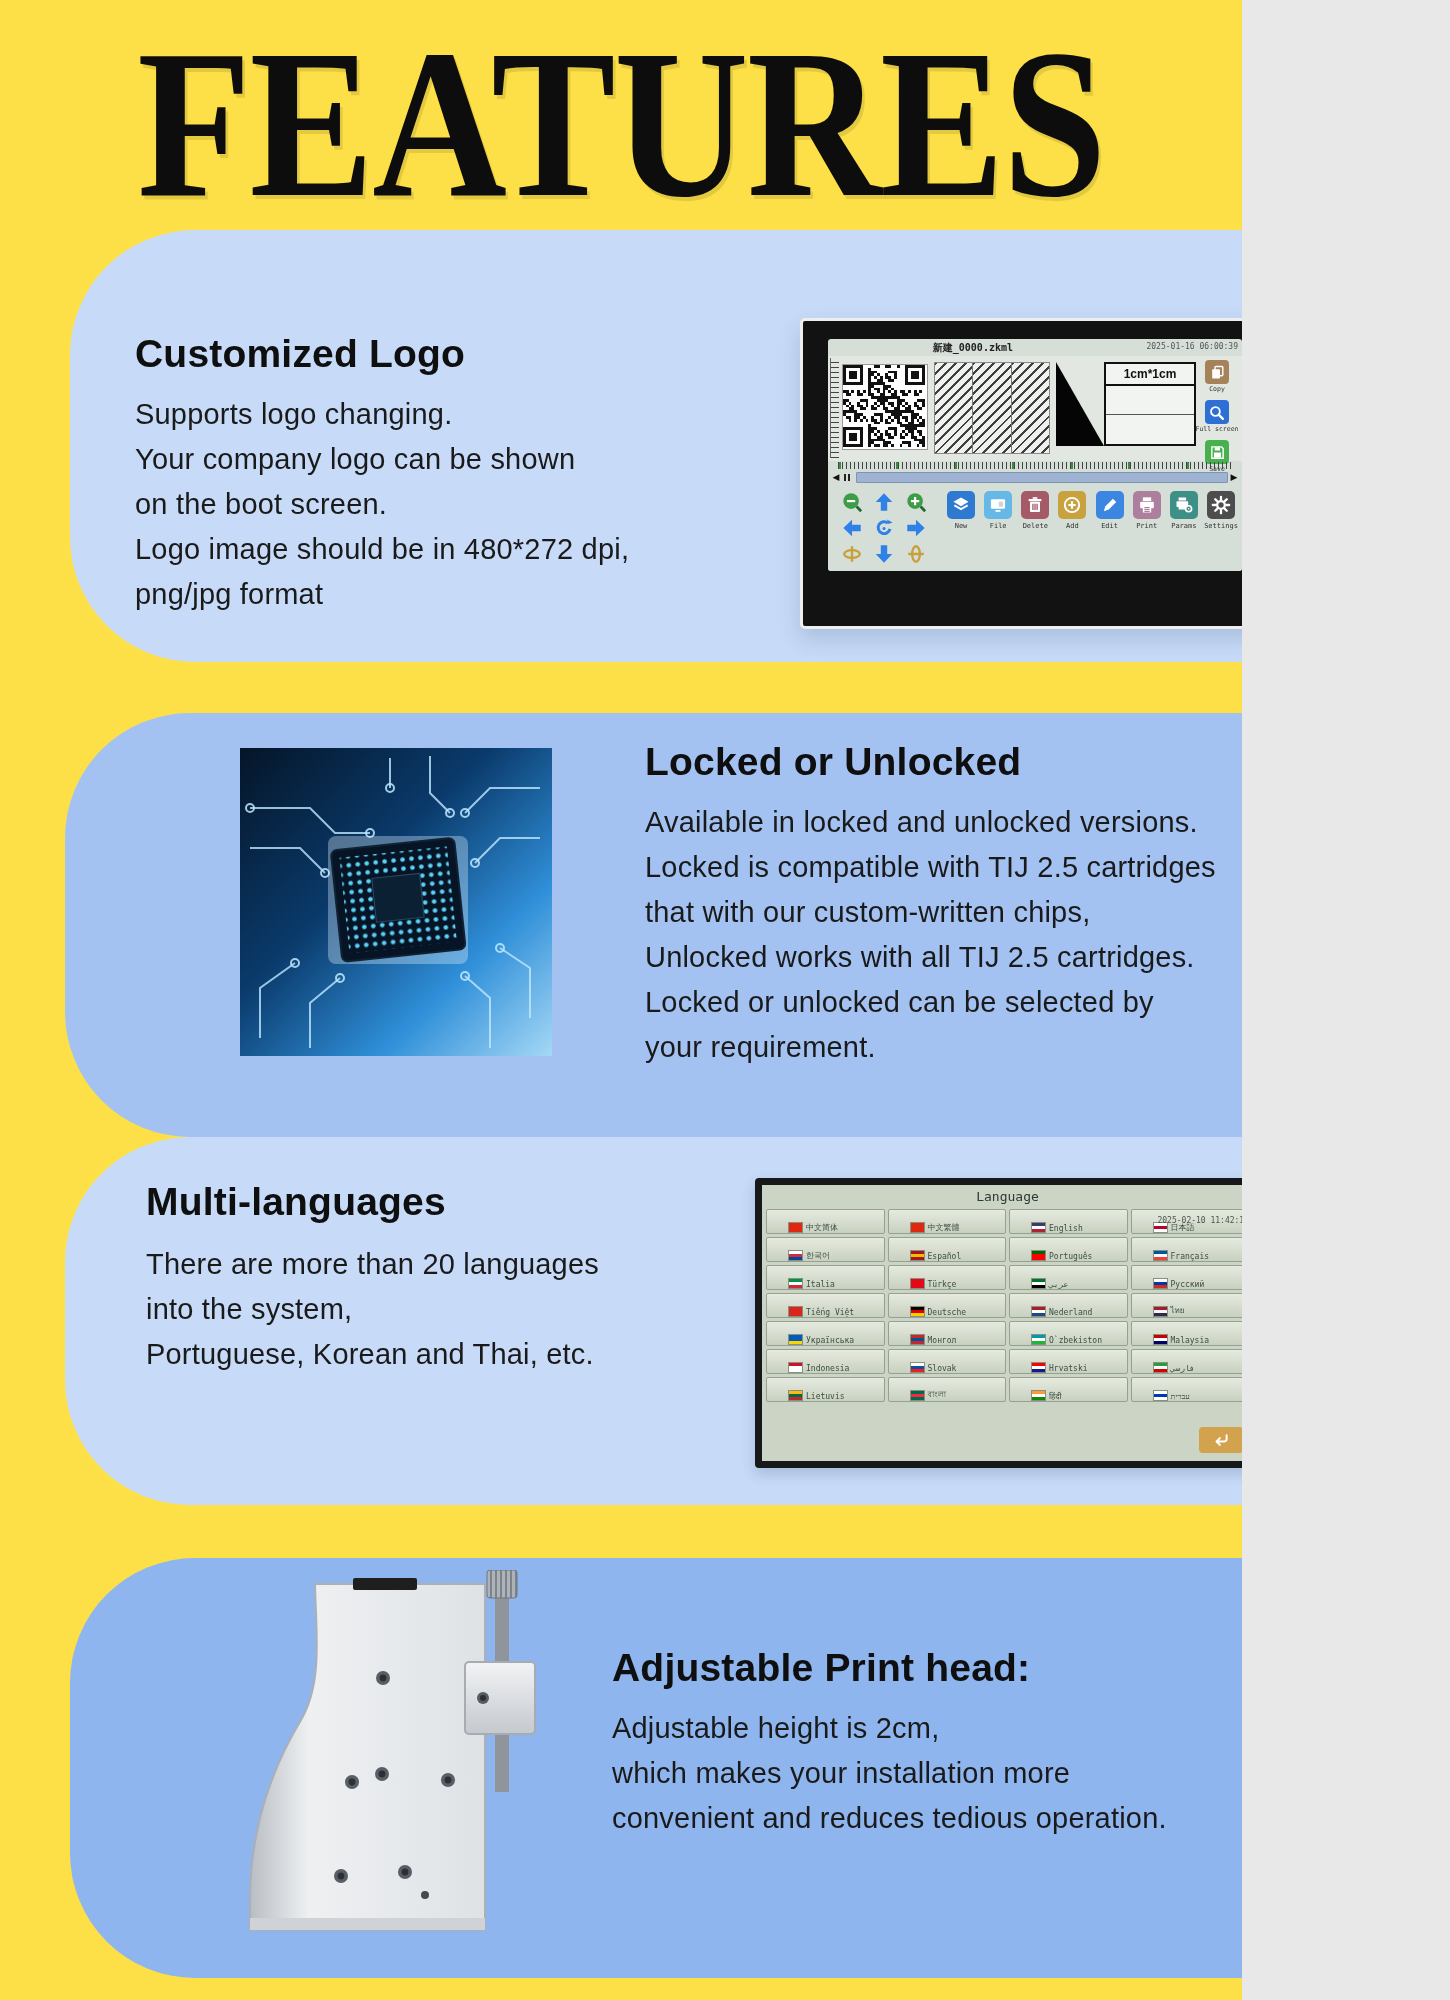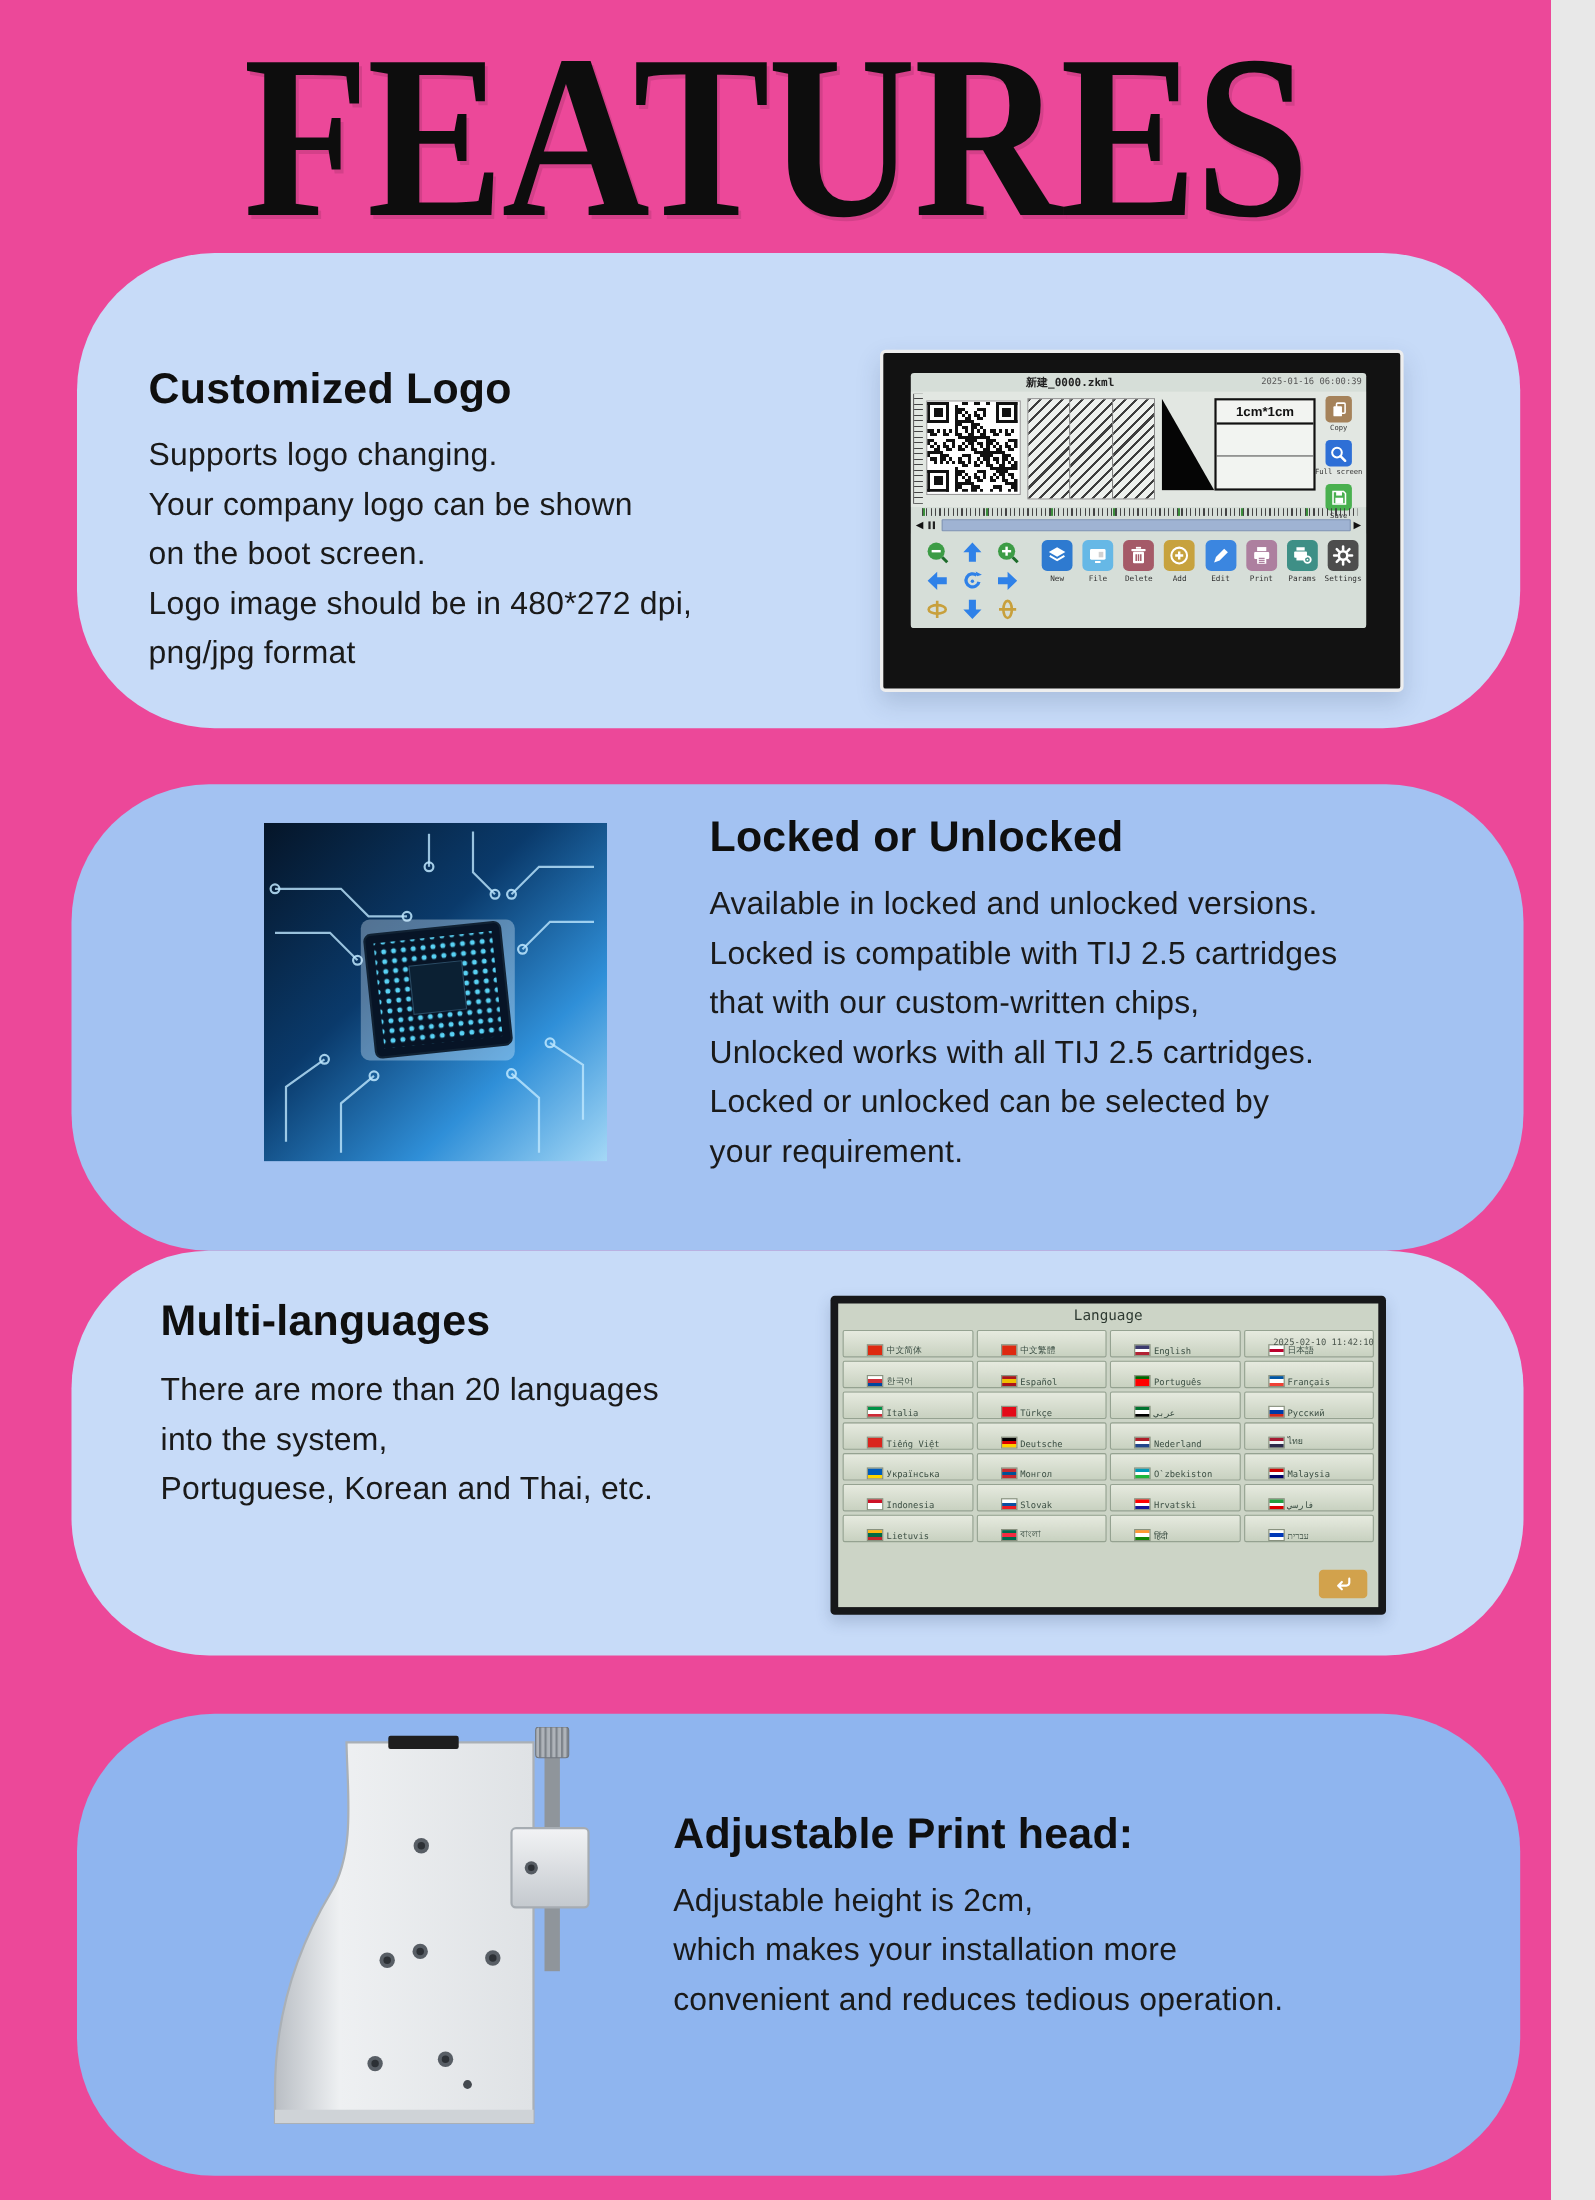--- a/index.html
+++ b/index.html
@@ -1,16 +1,16 @@
 <!DOCTYPE html>
 <html><head>
 <meta charset="utf-8">
 <style>
   html,body{margin:0;padding:0;background:#e8e8e8;}
-  .page{position:relative;width:1410px;height:2000px;background:#ec4899;overflow:hidden;
+  .page{position:relative;width:1242px;height:2000px;background:#fde047;overflow:hidden;
         font-family:"Liberation Sans",sans-serif;color:#141414;}
 
   
   .big-title{position:absolute;top:18px;left:0;width:100%;text-align:center;
              font-family:"Liberation Serif","DejaVu Serif",serif;font-weight:bold;
              font-size:212px;line-height:1.0;letter-spacing:-2px;color:#0d0d0d;
              transform:scale(0.88,1.0);transform-origin:center top;
              text-shadow:3px 4px 0 rgba(0,0,0,0.10);}
 
   

